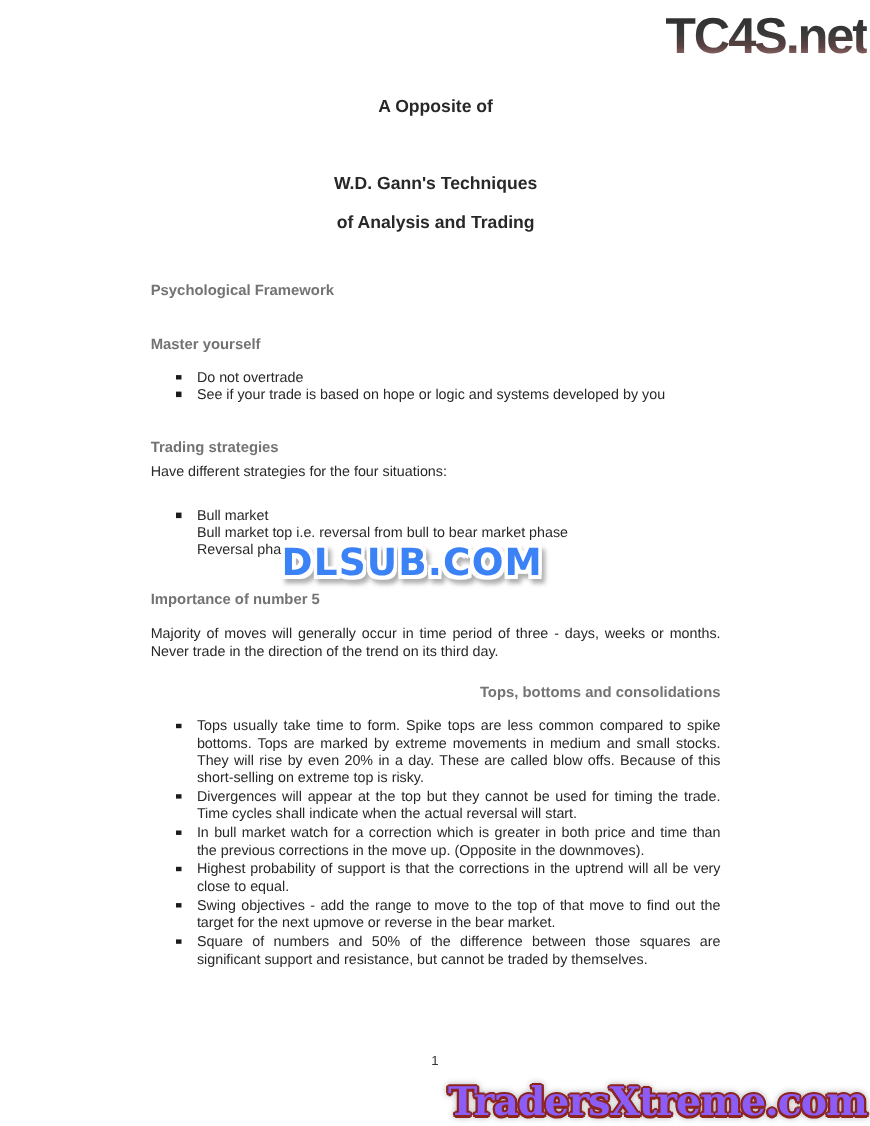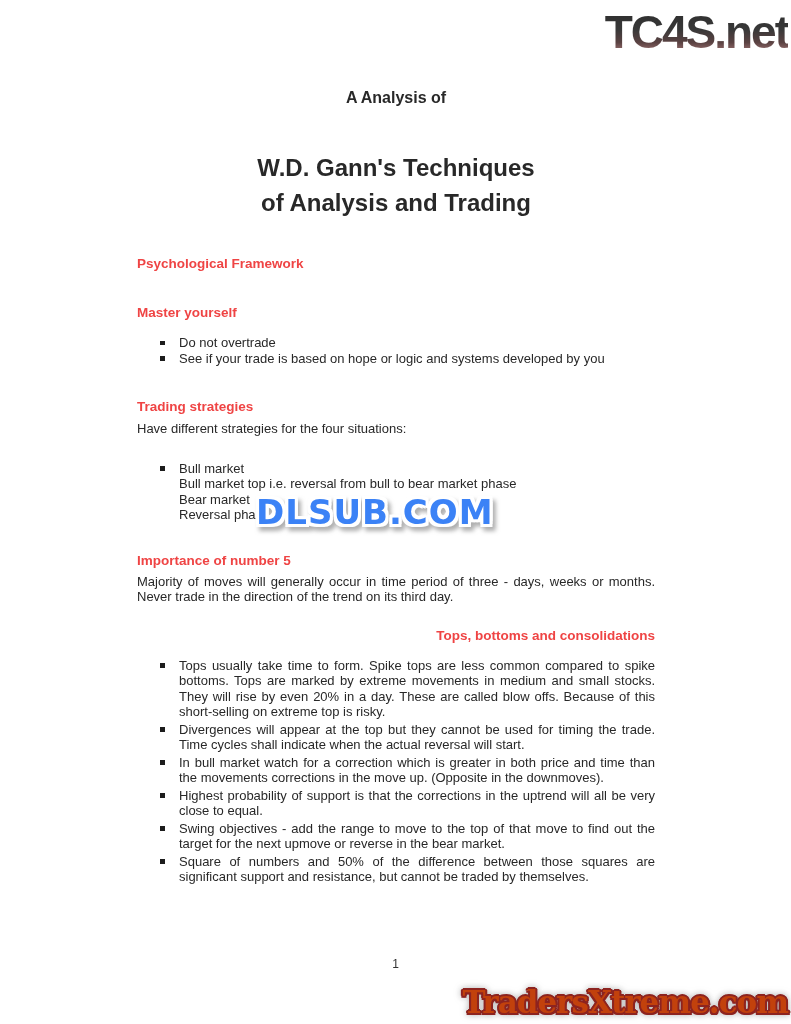--- a/index.html
+++ b/index.html
@@ -15,31 +15,31 @@
     font-weight:bold; font-size:46px; line-height:52px; letter-spacing:-2px;
     background:linear-gradient(180deg,#2c2c2c 0%,#383838 45%,#5a4242 70%,#9a6f6f 88%,#c7a2a2 100%);
     -webkit-background-clip:text; background-clip:text; color:transparent;
   }
 
   
   .content { position:absolute; left:137px; top:0; width:518px;
              font-size:13px; line-height:15.5px; }
 
   .subtitle { margin-top:88px; font-size:16px; line-height:19px; font-weight:bold; text-align:center; }
-  .main-title { margin-top:43px; font-size:24px; line-height:35px; font-weight:bold; text-align:center; }
+  .main-title { margin-top:43px; font-size:16px; line-height:35px; font-weight:bold; text-align:center; }
 
-  h3 { font-size:13.5px; line-height:16px; font-weight:bold; color:#ef4444; }
+  h3 { font-size:13.5px; line-height:16px; font-weight:bold; color:#737373; }
   #h-psych { margin-top:36px; }
   #h-master { margin-top:33px; }
   #h-trading { margin-top:33px; }
   #h-importance { margin-top:30px; }
   #h-tops { margin-top:23px;text-align:right; }
 
   p.intro { margin-top:6px; }
-  p.justified { margin-top:5px; text-align:justify; }
+  p.justified { margin-top:15px; text-align:justify; }
 
   ul.bullets { list-style:none; padding-left:42px; }
   #master-list { margin-top:14px; }
   #strategies-list { margin-top:24px; }
   #tops-list { margin-top:14px; }
   #tops-list li { text-align:justify; }
   #tops-list li + li { margin-top:2px; }
   ul.bullets li { position:relative; }
   ul.bullets li::before {
     content:""; position:absolute; left:-19px; top:5.5px;
@@ -58,73 +58,72 @@
       -2px -2px 0 #fff, 2px 2px 0 #fff;
     filter:drop-shadow(3px 4px 2px rgba(110,110,110,0.55));
   }
 
   
   .page-number { position:absolute; top:957px; left:0; width:791px;
                  text-align:center; font-size:12px; color:#333; }
   .footer-logo {
     position:absolute; right:3px; bottom:2px;
     font-family:"DejaVu Serif", serif; font-weight:bold;
-    font-size:31px; line-height:40px; letter-spacing:-1px;
-    color:#c2410c;
+    font-size:36px; line-height:40px; letter-spacing:-1px;
+    color:#8b5cf6;
     text-shadow:
       -1.5px -1.5px 0 #8d2420, 1.5px -1.5px 0 #8d2420,
       -1.5px 1.5px 0 #8d2420, 1.5px 1.5px 0 #8d2420,
       -2px 0 0 #8d2420, 2px 0 0 #8d2420, 0 -2px 0 #8d2420, 0 2px 0 #8d2420,
       0 0 6px rgba(170,170,170,0.9);
     filter:drop-shadow(0 0 3px rgba(200,200,200,0.9));
   }
 </style>
 </head>
 <body>
 
 <div class="page">
 
   <div class="header-logo">TC4S.net</div>
 
   <div class="content">
 
-    <div class="subtitle">A Analysis of</div>
+    <div class="subtitle">A Opposite of</div>
 
     <div class="main-title">
       <div>W.D. Gann's Techniques</div>
       <div>of Analysis and Trading</div>
     </div>
 
     <h3 id="h-psych">Psychological Framework</h3>
 
     <h3 id="h-master">Master yourself</h3>
     <ul class="bullets" id="master-list">
       <li>Do not overtrade</li>
       <li>See if your trade is based on hope or logic and systems developed by you</li>
     </ul>
 
     <h3 id="h-trading">Trading strategies</h3>
     <p class="intro">Have different strategies for the four situations:</p>
     <ul class="bullets" id="strategies-list">
       <li>
         <span>Bull market</span>
         <div>Bull market top i.e. reversal from bull to bear market phase</div>
-        <div>Bear market</div>
         <div>Reversal phas</div>
       </li>
     </ul>
 
     <h3 id="h-importance">Importance of number 5</h3>
     <p class="justified">Majority of moves will generally occur in time period of three - days, weeks or months. Never trade in the direction of the trend on its third day.</p>
 
     <h3 id="h-tops">Tops, bottoms and consolidations</h3>
     <ul class="bullets" id="tops-list">
       <li>Tops usually take time to form. Spike tops are less common compared to spike bottoms. Tops are marked by extreme movements in medium and small stocks. They will rise by even 20% in a day. These are called blow offs. Because of this short-selling on extreme top is risky.</li>
       <li>Divergences will appear at the top but they cannot be used for timing the trade. Time cycles shall indicate when the actual reversal will start.</li>
-      <li>In bull market watch for a correction which is greater in both price and time than the movements corrections in the move up. (Opposite in the downmoves).</li>
+      <li>In bull market watch for a correction which is greater in both price and time than the previous corrections in the move up. (Opposite in the downmoves).</li>
       <li>Highest probability of support is that the corrections in the uptrend will all be very close to equal.</li>
       <li>Swing objectives - add the range to move to the top of that move to find out the target for the next upmove or reverse in the bear market.</li>
       <li>Square of numbers and 50% of the difference between those squares are significant support and resistance, but cannot be traded by themselves.</li>
     </ul>
 
   </div>
 
   <div class="watermark">DLSUB.COM</div>
 
   <div class="page-number">1</div>

